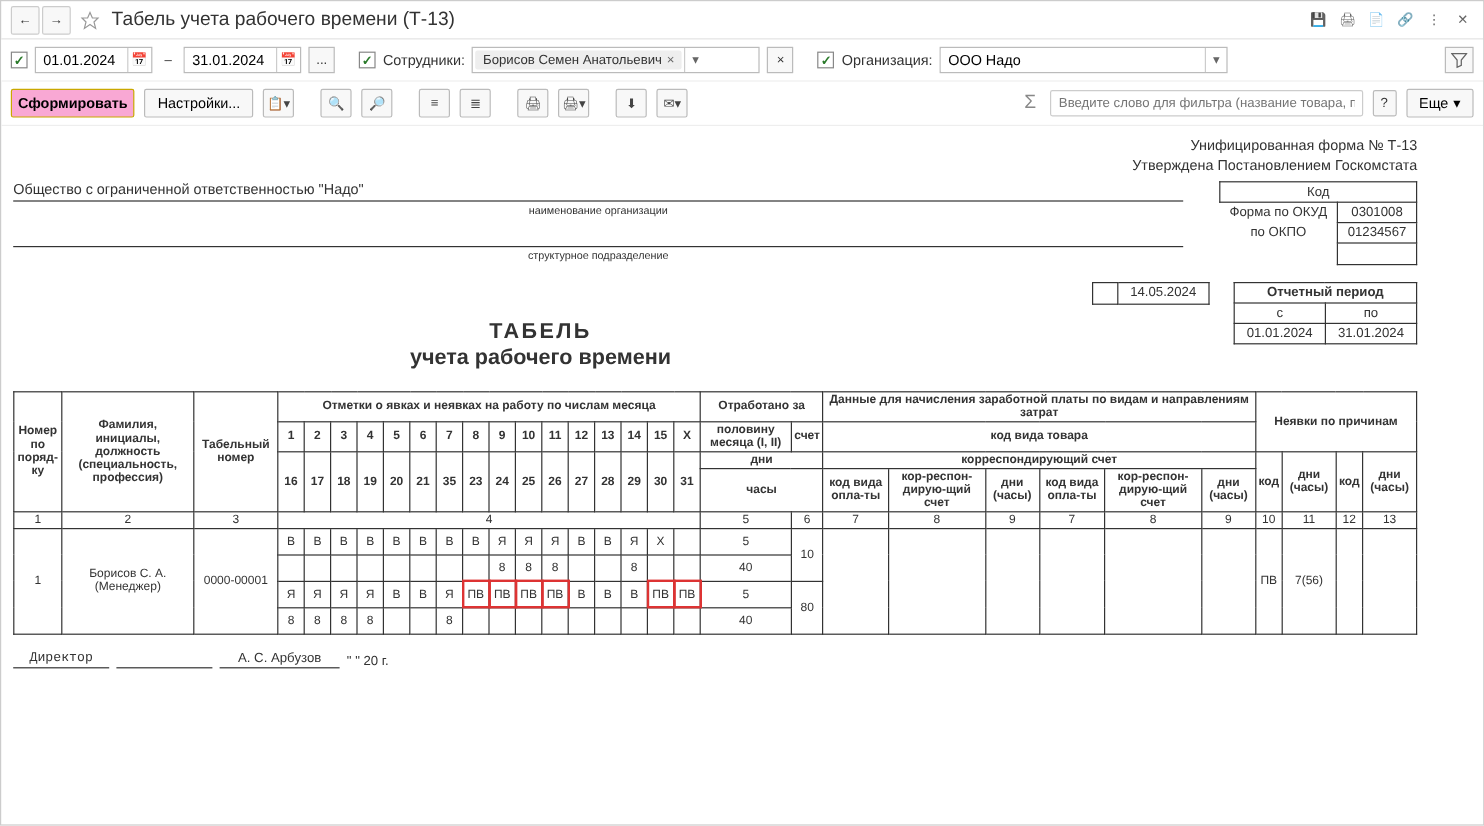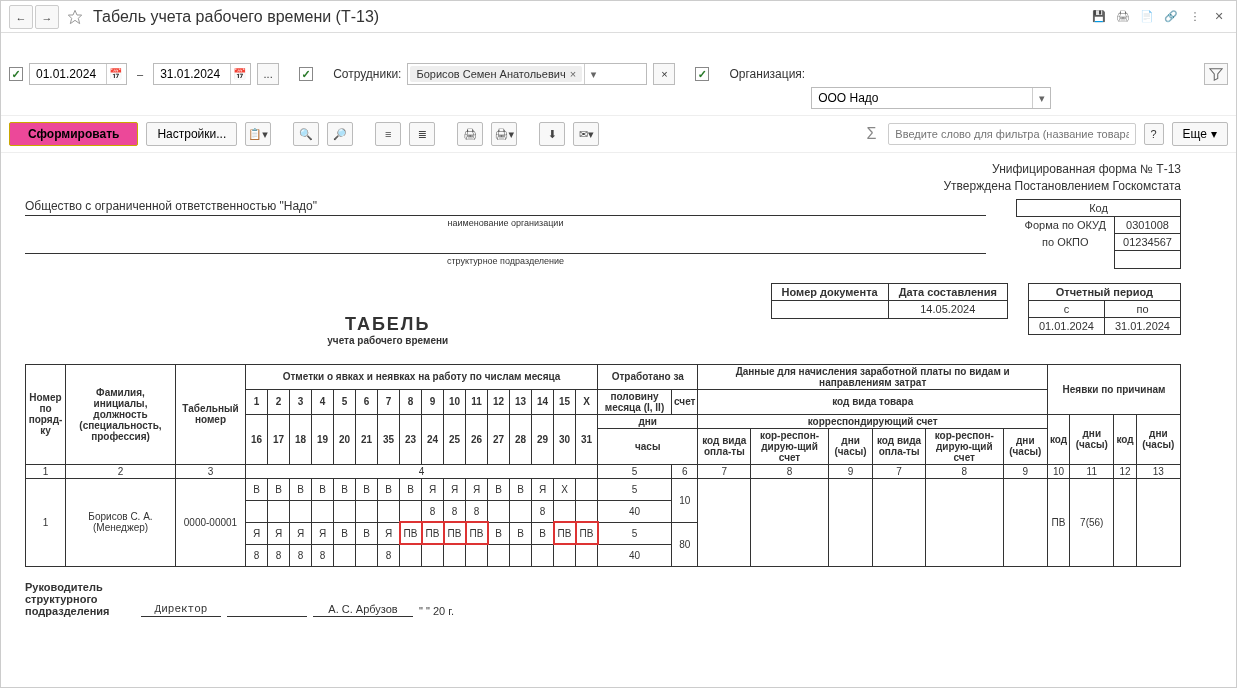--- a/index.html
+++ b/index.html
@@ -110,21 +110,21 @@
   border: 1px solid #bbb;
   background: #f8f8f8;
   height: 22px;
   min-width: 22px;
   padding: 0 4px;
   display: inline-flex;
   align-items: center;
   justify-content: center;
   cursor: pointer;
 }
-.label { font-size: 12px; margin-left: 14px; }
+.label { font-size: 12px; margin-left: 0; }
 .token-input {
   display: inline-flex;
   align-items: flex-start;
   border: 1px solid #bbb;
   height: 22px;
   background: #fff;
 }
 .token {
   background: #eee;
   padding: 2px 6px;
@@ -142,21 +142,20 @@
   line-height: 20px;
   cursor: pointer;
   color: #666;
 }
 .org-input {
   display: inline-flex;
   align-items: center;
   border: 1px solid #bbb;
   height: 22px;
   background: #fff;
-  margin-top: 48px;
 }
 .org-input input {
   border: none;
   padding: 2px 6px;
   font-size: 12px;
   width: 220px;
   outline: none;
 }
 .filter-btn {
   margin-left: auto;
@@ -171,23 +170,23 @@
 }
 
 .toolbar2 {
   display: flex;
   align-items: center;
   padding: 6px 8px;
   gap: 8px;
   border-bottom: 1px solid #eee;
 }
 .btn-yellow {
-  background: #ec4899;
+  background: #f9a8d4;
   border: 1px solid #c9a800;
-  padding: 4px 18px;
+  padding: 4px 5px;
   font-size: 12px;
   font-weight: bold;
   cursor: pointer;
   border-radius: 2px;
 }
 .btn-plain {
   background: #f8f8f8;
   border: 1px solid #bbb;
   padding: 4px 10px;
   font-size: 12px;
@@ -233,21 +232,21 @@
   cursor: pointer;
   border-radius: 2px;
 }
 
 .report-area {
   height: calc(688px - 32px - 38px - 38px);
   overflow: auto;
   position: relative;
 }
 .report-inner {
-  padding: 8px 20px 20px 24px;
+  padding: 8px 20px 20px 10px;
   width: 1200px;
 }
 .form-meta {
   text-align: right;
   font-size: 12px;
   line-height: 1.4;
   margin-bottom: 4px;
 }
 .codes-left {
   flex: 1;
@@ -289,21 +288,21 @@
   flex: 1;
   text-align: center;
   margin-top: 35px;
 }
 .doc-title {
   font-size: 18px;
   font-weight: bold;
   letter-spacing: 2px;
 }
 .doc-subtitle {
-  font-size: 10px;
+  font-size: 18px;
   font-weight: bold;
 }
 .small-header-table {
   border-collapse: collapse;
   margin-top: 4px;
 }
 .small-header-table td, .small-header-table th {
   border: 1px solid #333;
   padding: 2px 10px;
   font-size: 11px;
@@ -466,24 +465,20 @@
       </div>
     </div>
 
     <div class="header-block">
       <div class="doc-title-block">
         <div class="doc-title">ТАБЕЛЬ</div>
         <div class="doc-subtitle">учета  рабочего  времени</div>
       </div>
       <table class="small-header-table">
         <tbody>
-            <tr>
-              <th>Номер документа</th>
-              <th>Дата составления</th>
-            </tr>
         <tr>
               <td style="height:18px;"></td>
               <td>14.05.2024</td>
             </tr>
       </tbody>
         </table>
       <table class="small-header-table">
         <tbody>
             <tr>
               <th colspan="2">Отчетный период</th>
@@ -676,21 +671,20 @@
               <td class="day-cell"></td>
               <td class="day-cell"></td>
               <td>40</td>
             </tr>
       </tbody>
         </table>
     </div>
 
     <div class="footer-sign">
       <div class="col">
-        <span class="bold" style="width:110px; display:inline-block;">Руководитель структурного подразделения</span>
         <span class="underline" style="text-align:center;font-family:Liberation Mono, monospace;">Директор</span>
         <span class="underline"></span>
         <span class="underline" style="text-align:center; min-width:100px;">А. С. Арбузов</span>
         <span>"     "                     20    г.</span>
       </div>
     </div>
 
   </div>
 </div>
 

